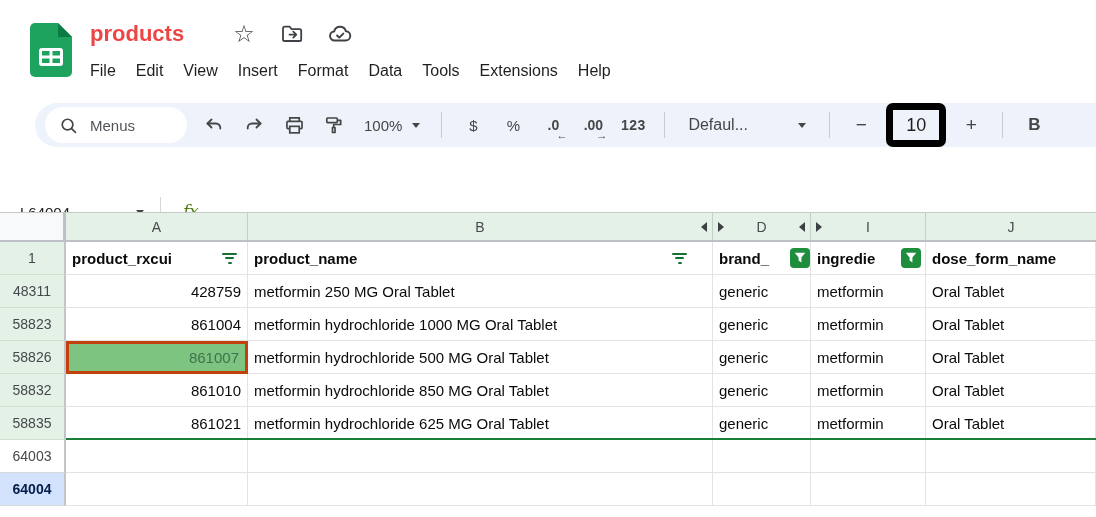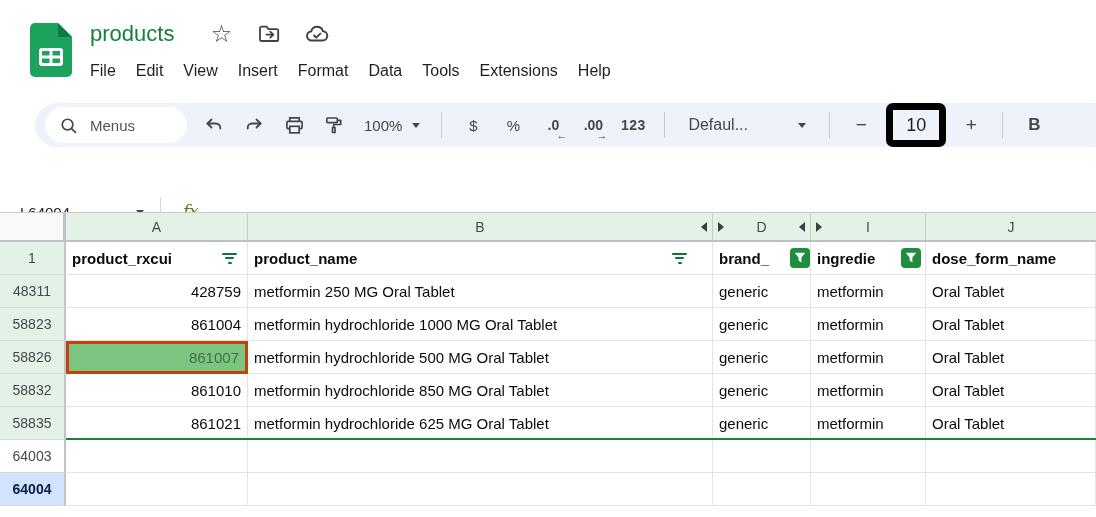--- a/index.html
+++ b/index.html
@@ -4,21 +4,21 @@
 <style>
   html,body{margin:0;padding:0}
   .stage{position:relative;width:1096px;height:517px;background:#fff;overflow:hidden;
          font-family:"Liberation Sans",sans-serif;-webkit-font-smoothing:antialiased}
 
   
   .titlebar{position:absolute;top:0;left:0;right:0;height:100px;background:#fff}
   .logo{position:absolute;left:30px;top:23px}
   .tb-right{position:absolute;left:90px;top:14px}
   .title-row{display:flex;align-items:center;height:40px}
-  .doc-title{font-size:22px;color:#15803d;font-weight:400;margin-right:30px}
+  .doc-title{font-size:22px;color:#ef4444;font-weight:700;margin-right:43px}
   .title-ico{display:flex;align-items:center;justify-content:center;width:34px;height:34px;
              margin-right:14px;color:#3e4246;border-radius:50%}
   .star-glyph{font-size:24px;line-height:1;color:#3e4246}
   .menubar{display:flex;align-items:center;height:32px;margin-left:-10px;margin-top:1px}
   .menu-item{padding:4px 10px;font-size:16px;color:#1f1f1f;border-radius:6px;cursor:default}
 
   
   .toolbar{position:absolute;top:103px;left:35px;right:0;height:44px;background:#eef2fa;
            border-radius:26px 0 0 26px;display:flex;align-items:center}
   .menus-pill{display:flex;align-items:center;width:142px;height:36px;background:#fff;

